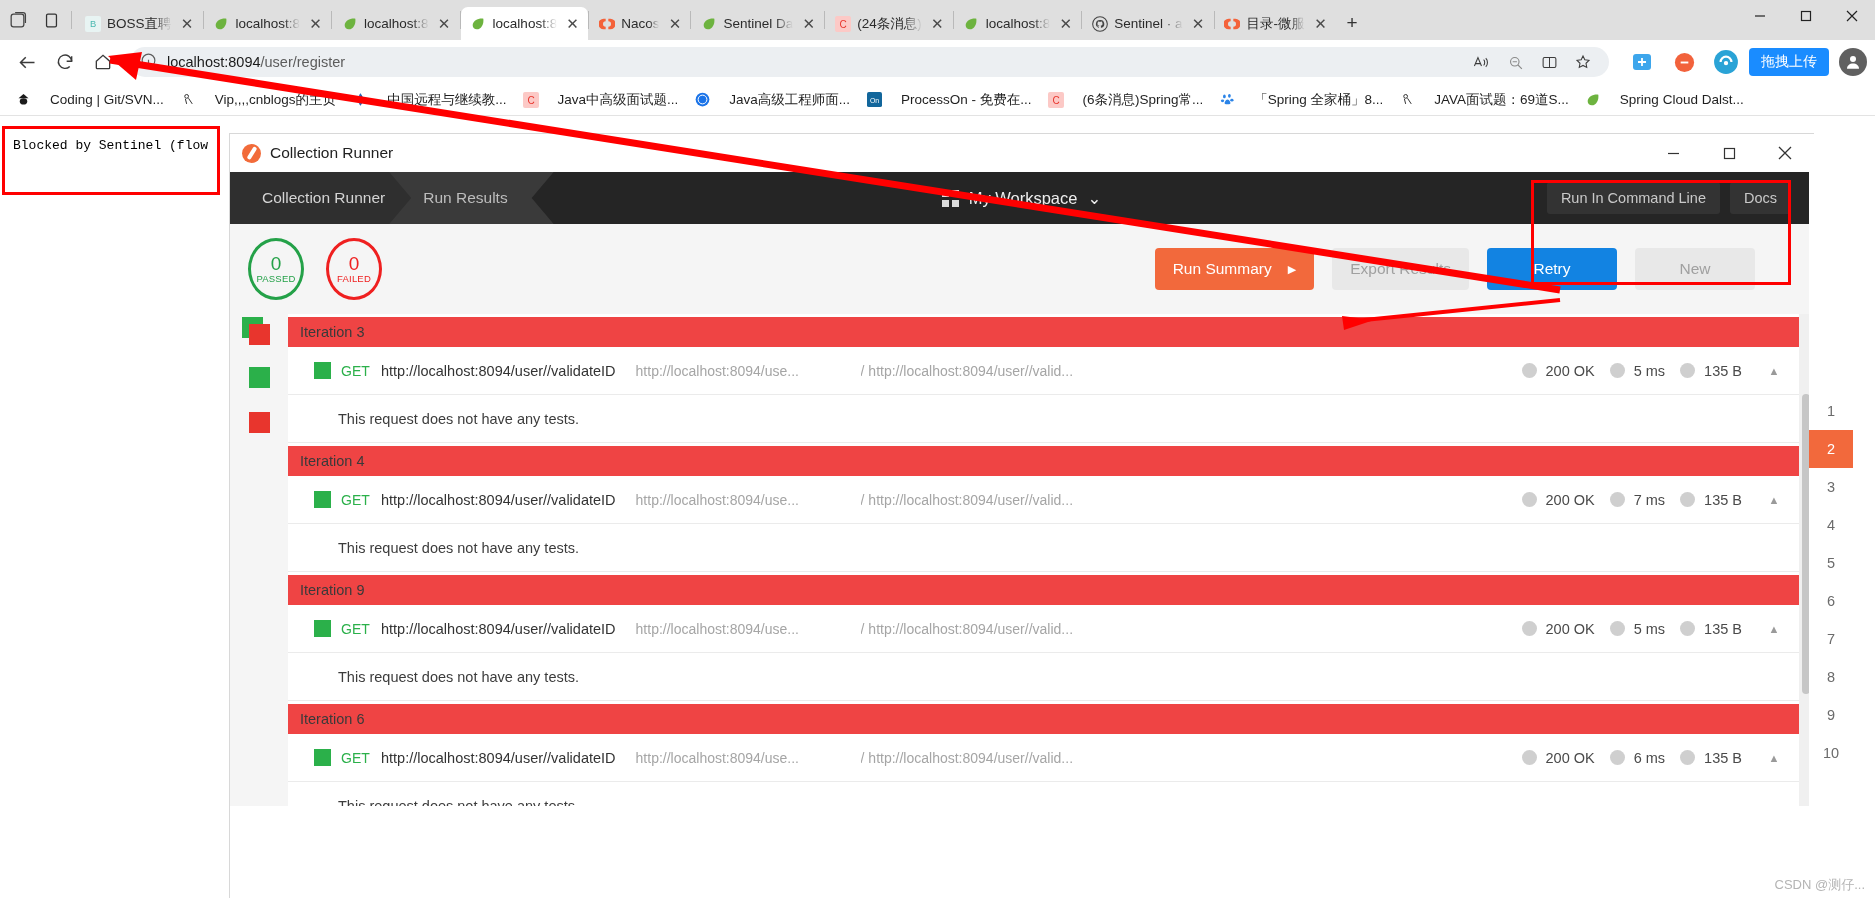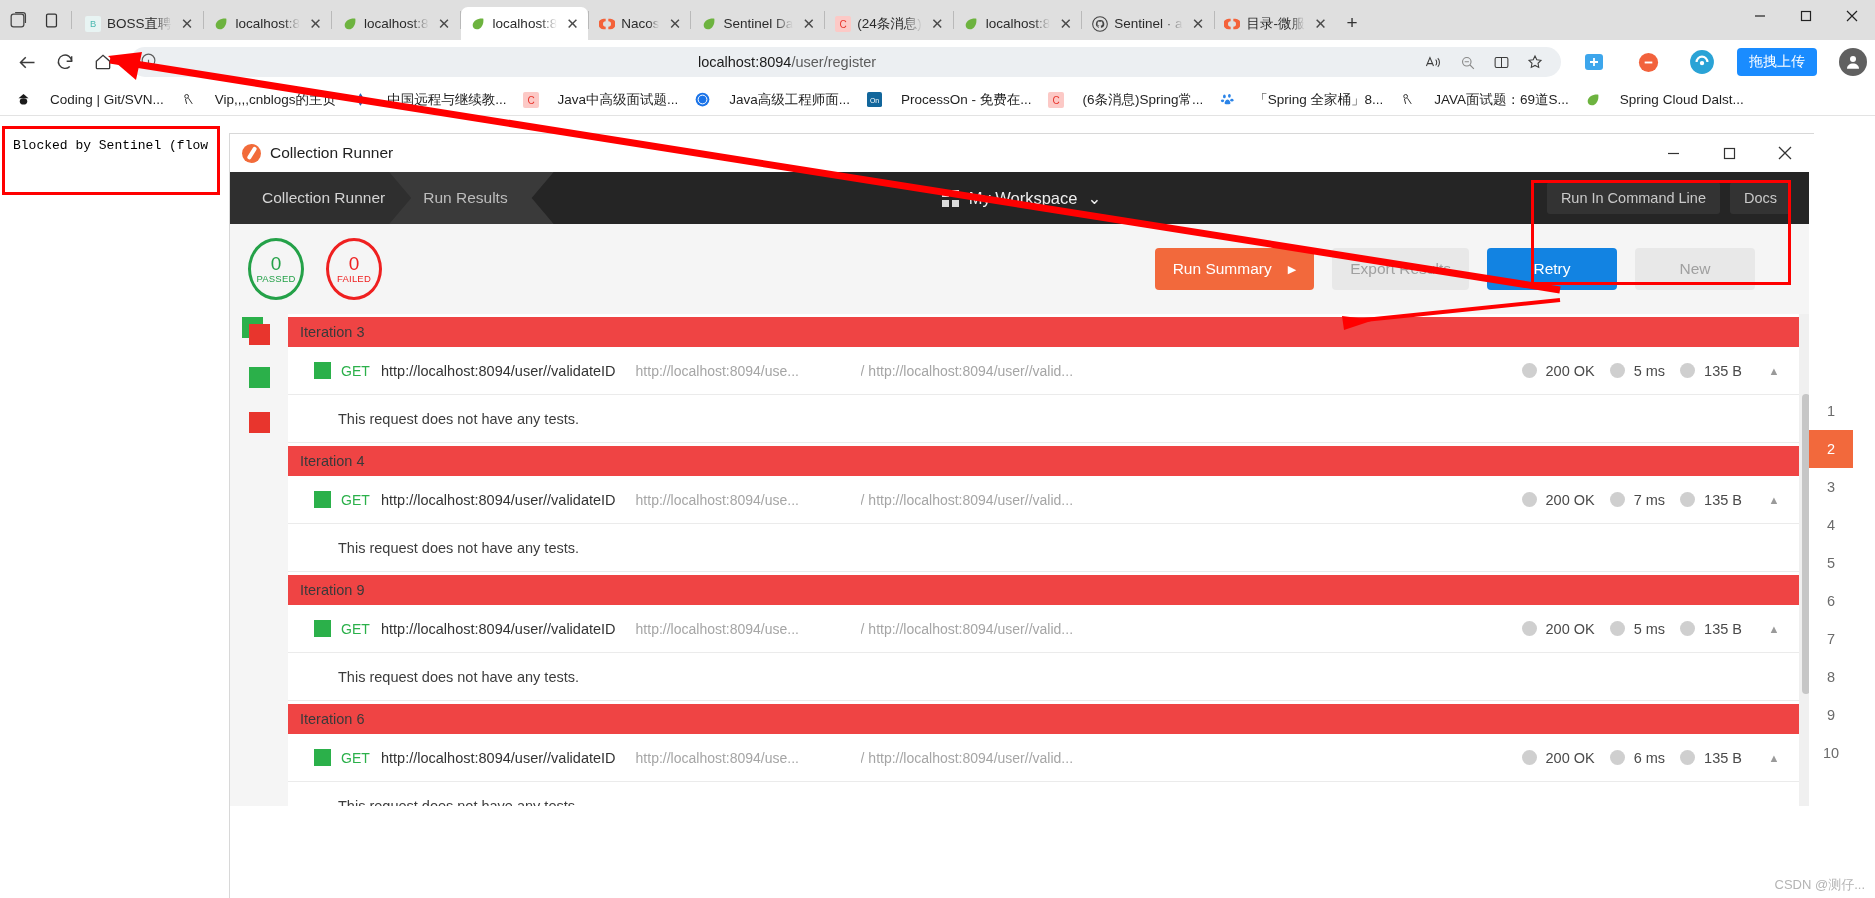--- a/index.html
+++ b/index.html
@@ -53,26 +53,26 @@
   .navbar {
     position: absolute; left:0; top: 40px; width: 1875px; height: 44px;
     background: #ffffff; display: flex; align-items: center; padding: 0 8px;
   }
   .navicon { width: 38px; height: 38px; display:flex; align-items:center; justify-content:center; color:#3b3b3b; }
   .omnibox {
     flex: 1; height: 30px; margin: 0 8px; border-radius: 15px; background: #eceff2;
     display: flex; align-items: center; padding: 0 10px; gap: 10px;
     font-size: 14.5px; color: #1b1b1b;
   }
-  .omnibox .urltext { flex:1;text-align:center; }
+  .omnibox .urltext { flex:1; }
   .omnibox .urltext .dim { color: #5c5c5c; }
   .omni-right { display:flex; align-items:center; gap: 2px; }
   .omni-right .navicon { width: 32px; height: 30px; }
 
-  .rightnav { display:flex; align-items:center; gap: 16px; padding-left: 6px;}
+  .rightnav { display:flex; align-items:center; gap: 4px; padding-left: 6px;}
   .pillbtn {
     background: #1a8cff; color:#fff; font-size: 14px; border-radius: 4px;
     padding: 5px 12px; display:flex; align-items:center;
   }
   .profilecircle { width: 28px; height:28px; border-radius:50%; background:#606060; color:#fff;
                    display:flex; align-items:center; justify-content:center; margin-left:6px; }
 
   .bookmarks {
     position: absolute; left:0; top: 84px; width: 1875px; height: 32px;
     background:#ffffff; display:flex; align-items:center; padding: 0 8px; gap: 2px;

